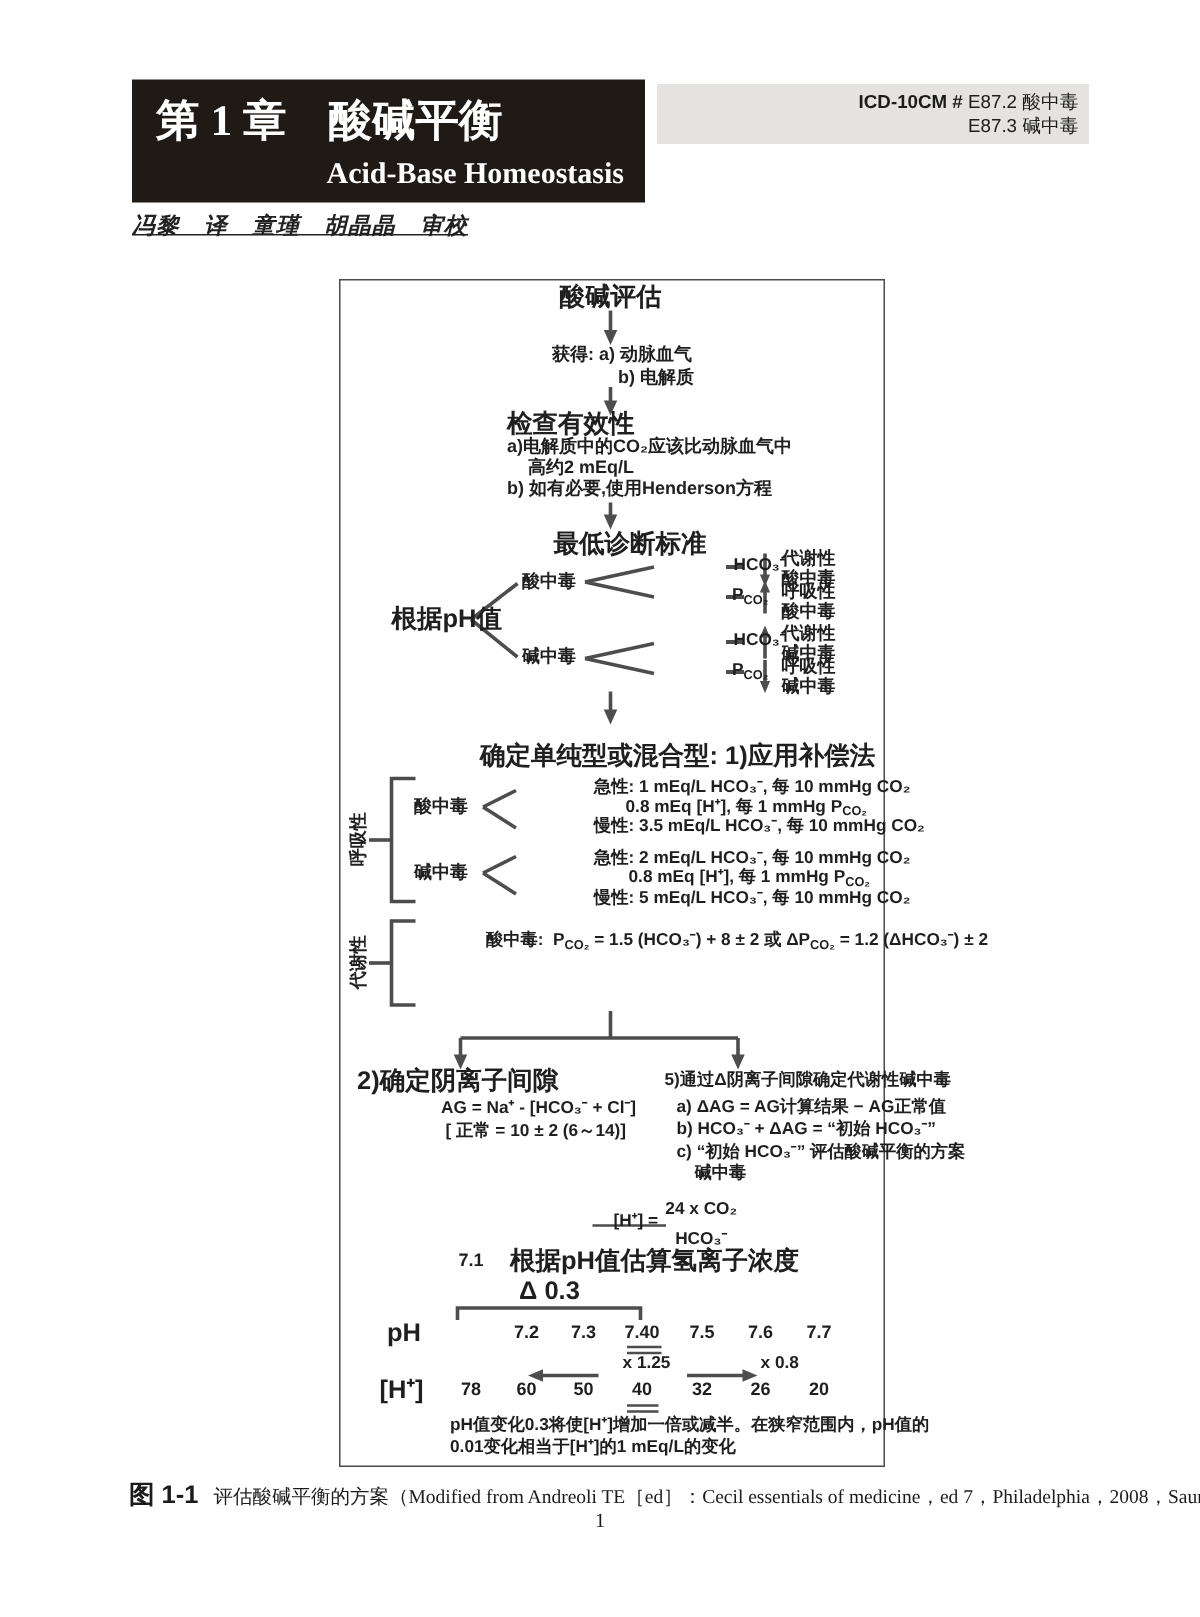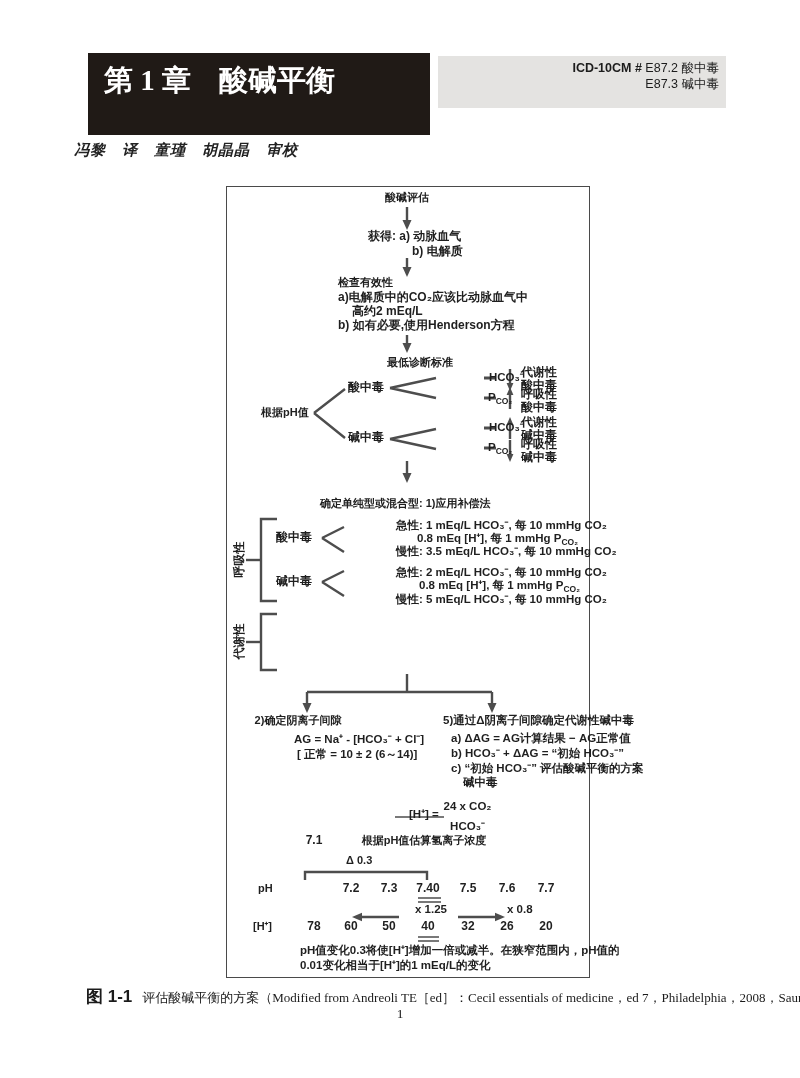--- a/index.html
+++ b/index.html
@@ -7,59 +7,60 @@
           font-family:"Liberation Sans", sans-serif; }
 
   
   .chapter-box { position:absolute; left:88px; top:53px; width:342px; height:82px;
                  background:var(--header_bg,#201a16); }
   .chapter-line1 { position:absolute; left:16px; top:8px; color:#fff; white-space:nowrap;
                    font-family:"Liberation Serif", serif; font-weight:700; font-size:29px;text-align:right; }
   .chapter-line1 .gap { margin-left:28px; }
   .chapter-line2 { position:absolute; right:14px; top:52px; color:#fff; white-space:nowrap;
                    font-family:"Liberation Serif", serif; font-weight:700; font-size:20px; }
-  .icd-box { position:absolute; left:438px; top:56px; width:288px; height:52px;
+  .icd-box { position:absolute; left:438px; top:56px; width:288px; height:40px;
              background:var(--icd_bg,#e4e3e1); text-align:right; padding:4px 7px 0 0;
              box-sizing:border-box; font-size:12.5px; line-height:16px; color:#1c1c1c; }
-  .translators { position:absolute; left:74px; top:141px; font-family:"Liberation Serif", serif;
-                 font-style:italic; font-weight:700; font-size:15px; letter-spacing:1px; color:#222; }
+  .translators { position:absolute; left:88px; top:141px; font-family:"Liberation Serif", serif;
+                 font-style:italic; font-weight:700; font-size:15px; letter-spacing:1px; color:#222;text-decoration:underline; }
 
   
   .fig-border { position:absolute; left:226px; top:186px; width:362px; height:790px;
                 border:1.6px solid #4a4a4a; }
   svg.connectors { position:absolute; left:0; top:0; pointer-events:none; }
   svg.connectors line, svg.connectors path { stroke:var(--line,#4d4d4d); fill:none; stroke-width:2.4; }
   svg.connectors polygon { fill:var(--line,#4d4d4d); stroke:none; }
   svg.connectors .thin { stroke-width:1.6; }
   svg.connectors .dash { stroke-width:2.8; }
 
   .t { position:absolute; font-size:12px; font-weight:700; color:#1f1f1f; white-space:nowrap;
        line-height:13px; }
   .s11 { font-size:11.5px;padding-left:48px; }
-  .s12 { font-size:11px; }
+  .s12 { font-size:17px; }
   .c { text-align:center; }
   .rot { transform:rotate(-90deg); }
   .t sub { font-size:8.5px; line-height:0; vertical-align:-2.5px; }
 
   .caption { position:absolute; left:86px; top:985px; font-family:"Liberation Serif", serif;
              font-size:13px; color:#1b1b1b; white-space:nowrap; }
   .caption b { font-family:"Liberation Sans", sans-serif; font-size:17px; }
   .caption .cap-text { margin-left:10px; }
   .page-number { position:absolute; left:0; top:1006px; width:800px; text-align:center;
                  font-family:"Liberation Serif", serif; font-size:13.5px; color:#1b1b1b; }
 </style>
 </head>
 <body>
 
 <div class="page">
 
   <div class="chapter-box">
     <div class="chapter-line1">
       <span>第 1 章</span><span class="gap">酸碱平衡</span>
     </div>
+    <div class="chapter-line2">Acid-Base Homeostasis</div>
   </div>
   <div class="icd-box">
     <div><b>ICD-10CM #</b> <span>E87.2 酸中毒</span></div>
     <div>E87.3 碱中毒</div>
   </div>
   <div class="translators">冯黎　译　童瑾　胡晶晶　审校</div>
 
   <div class="fig-border"></div>
 
   <svg class="connectors" width="800" height="1078" viewBox="0 0 800 1078">
@@ -149,20 +150,21 @@
   <div class="t rot c" style="left:215px;top:553px;width:48px">呼吸性</div>
   <div class="t rot c" style="left:215px;top:635px;width:48px">代谢性</div>
   <div class="t" style="left:276px;top:531px">酸中毒</div>
   <div class="t" style="left:276px;top:575px">碱中毒</div>
   <div class="t s11" style="left:348px;top:519px">急性: 1 mEq/L HCO₃⁻, 每 10 mmHg CO₂</div>
   <div class="t s11" style="left:369px;top:532px">0.8 mEq [H⁺], 每 1 mmHg P<sub>CO₂</sub></div>
   <div class="t s11" style="left:348px;top:545px">慢性: 3.5 mEq/L HCO₃⁻, 每 10 mmHg CO₂</div>
   <div class="t s11" style="left:348px;top:566px">急性: 2 mEq/L HCO₃⁻, 每 10 mmHg CO₂</div>
   <div class="t s11" style="left:371px;top:579px">0.8 mEq [H⁺], 每 1 mmHg P<sub>CO₂</sub></div>
   <div class="t s11" style="left:348px;top:593px">慢性: 5 mEq/L HCO₃⁻, 每 10 mmHg CO₂</div>
+  <div class="t s11" style="left:276px;top:621px">酸中毒:&nbsp; P<sub>CO₂</sub> = 1.5 (HCO₃⁻) + 8 ± 2 或 ΔP<sub>CO₂</sub> = 1.2 (ΔHCO₃⁻) ± 2</div>
 
   <div class="t s12 c" style="left:238px;top:714px;width:120px">2)确定阴离子间隙</div>
   <div class="t s11" style="left:246px;top:733px">AG = Na⁺ - [HCO₃⁻ + Cl⁻]</div>
   <div class="t s11" style="left:249px;top:748px">[ 正常 = 10 ± 2 (6～14)]</div>
   <div class="t s11" style="left:395px;top:714px">5)通过Δ阴离子间隙确定代谢性碱中毒</div>
   <div class="t s11" style="left:403px;top:732px">a) ΔAG = AG计算结果 − AG正常值</div>
   <div class="t s11" style="left:403px;top:747px">b) HCO₃⁻ + ΔAG = “初始 HCO₃⁻”</div>
   <div class="t s11" style="left:403px;top:762px">c) “初始 HCO₃⁻” 评估酸碱平衡的方案</div>
   <div class="t s11" style="left:415px;top:776px">碱中毒</div>
 

